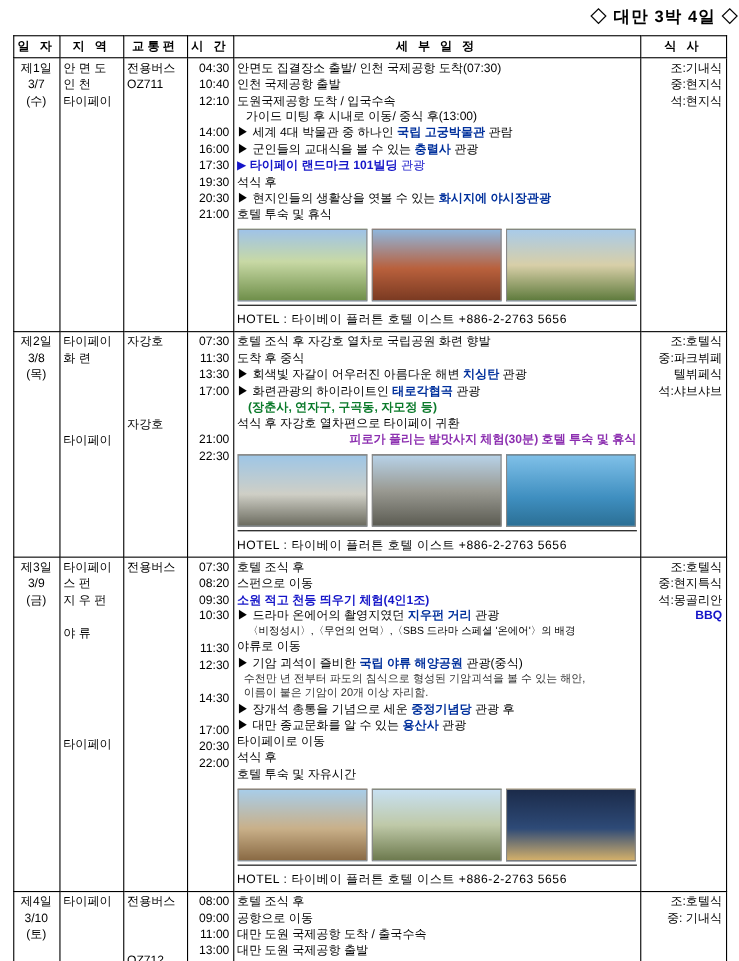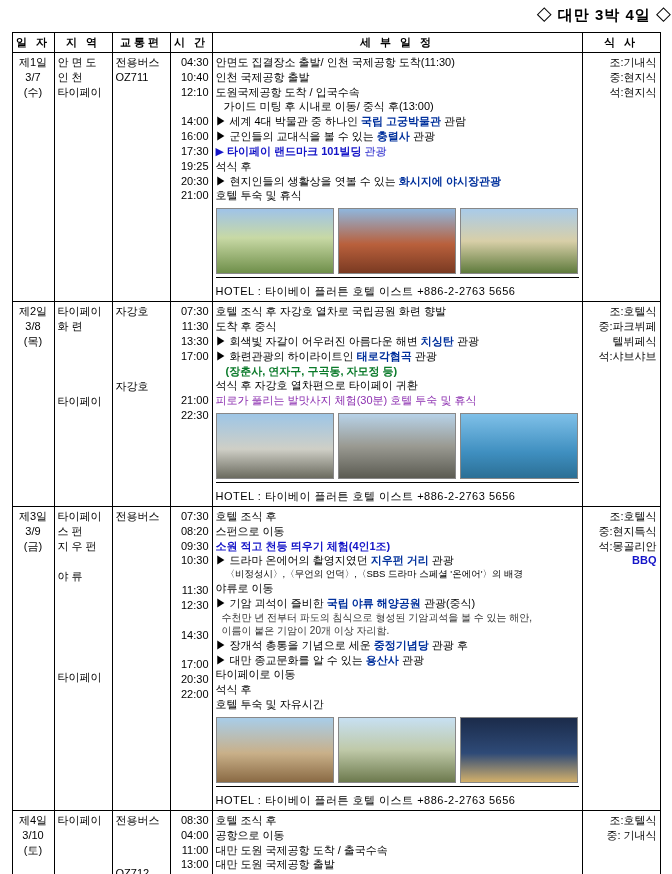--- a/index.html
+++ b/index.html
@@ -51,21 +51,21 @@
   .c-date{text-align:center;line-height:1.5;padding-top:4px;}
   .c-area{line-height:1.6;padding-top:4px;}
   .c-trans{line-height:1.6;padding-top:4px;text-align:left;}
   .c-time{line-height:1.5;padding-top:4px;text-align:right;font-family:"Liberation Sans",sans-serif;}
   .c-time div{white-space:nowrap;}
   .c-detail{padding-top:4px;}
   .c-detail .line{white-space:nowrap;}
   .c-meal{text-align:right;vertical-align:middle;line-height:1.6;}
   .blue{color:#1414c8;}
   .blue-b{color:#1414c8;font-weight:bold;}
-  .purple{color:#8c2fb0;font-weight:normal;}
+  .purple{color:#8c2fb0;font-weight:bold;text-align:right;}
   .dkblue{color:#00309c;font-weight:bold;}
   .small{font-size:9.5px;}
   .tiny{font-size:10px;color:#333;}
   .green-b{color:#0a7a2a;font-weight:bold;}
 
   .photos{display:flex;gap:4px;margin-top:5px;margin-bottom:3px;}
   .photo{height:64px;flex:1;border:1px solid #888;position:relative;overflow:hidden;}
   .hotel-line{
     border-top:1px solid #000;
     margin-top:2px;
@@ -128,26 +128,26 @@
           <div>OZ711</div>
         </td>
         <td class="c-time">
           <div>04:30</div>
           <div>10:40</div>
           <div>12:10</div>
           <div>&nbsp;</div>
           <div>14:00</div>
           <div>16:00</div>
           <div>17:30</div>
-          <div>19:25</div>
+          <div>19:30</div>
           <div>20:30</div>
           <div>21:00</div>
         </td>
         <td class="c-detail">
-          <div class="line">안면도 집결장소 출발/ 인천 국제공항 도착(11:30)</div>
+          <div class="line">안면도 집결장소 출발/ 인천 국제공항 도착(07:30)</div>
           <div class="line">인천 국제공항 출발</div>
           <div class="line">도원국제공항 도착 / 입국수속</div>
           <div class="line" style="padding-left:8px">가이드 미팅 후 시내로 이동/ 중식 후(13:00)</div>
           <div class="line">▶ 세계 4대 박물관 중 하나인 <span class="dkblue">국립 고궁박물관</span> 관람</div>
           <div class="line">▶ 군인들의 교대식을 볼 수 있는 <span class="dkblue">충렬사</span> 관광</div>
           <div class="line blue">▶ <span class="blue-b">타이페이 랜드마크 101빌딩</span> 관광</div>
           <div class="line">석식 후</div>
           <div class="line">▶ 현지인들의 생활상을 엿볼 수 있는 <span class="dkblue">화시지에 야시장관광</span></div>
           <div class="line">호텔 투숙 및 휴식</div>
           <div class="photos">
@@ -290,22 +290,22 @@
 
         </td>
         <td class="c-trans">
           <div>전용버스</div>
           <div style="height:38px"></div>
           <div>OZ712</div>
           <div style="height:38px"></div>
 
         </td>
         <td class="c-time">
-          <div>08:30</div>
-          <div>04:00</div>
+          <div>08:00</div>
+          <div>09:00</div>
           <div>11:00</div>
           <div>13:00</div>
           <div>16:35</div>
           <div>17:30</div>
         </td>
         <td class="c-detail">
           <div class="line">호텔 조식 후</div>
           <div class="line">공항으로 이동</div>
           <div class="line">대만 도원 국제공항 도착 / 출국수속</div>
           <div class="line">대만 도원 국제공항 출발</div>

